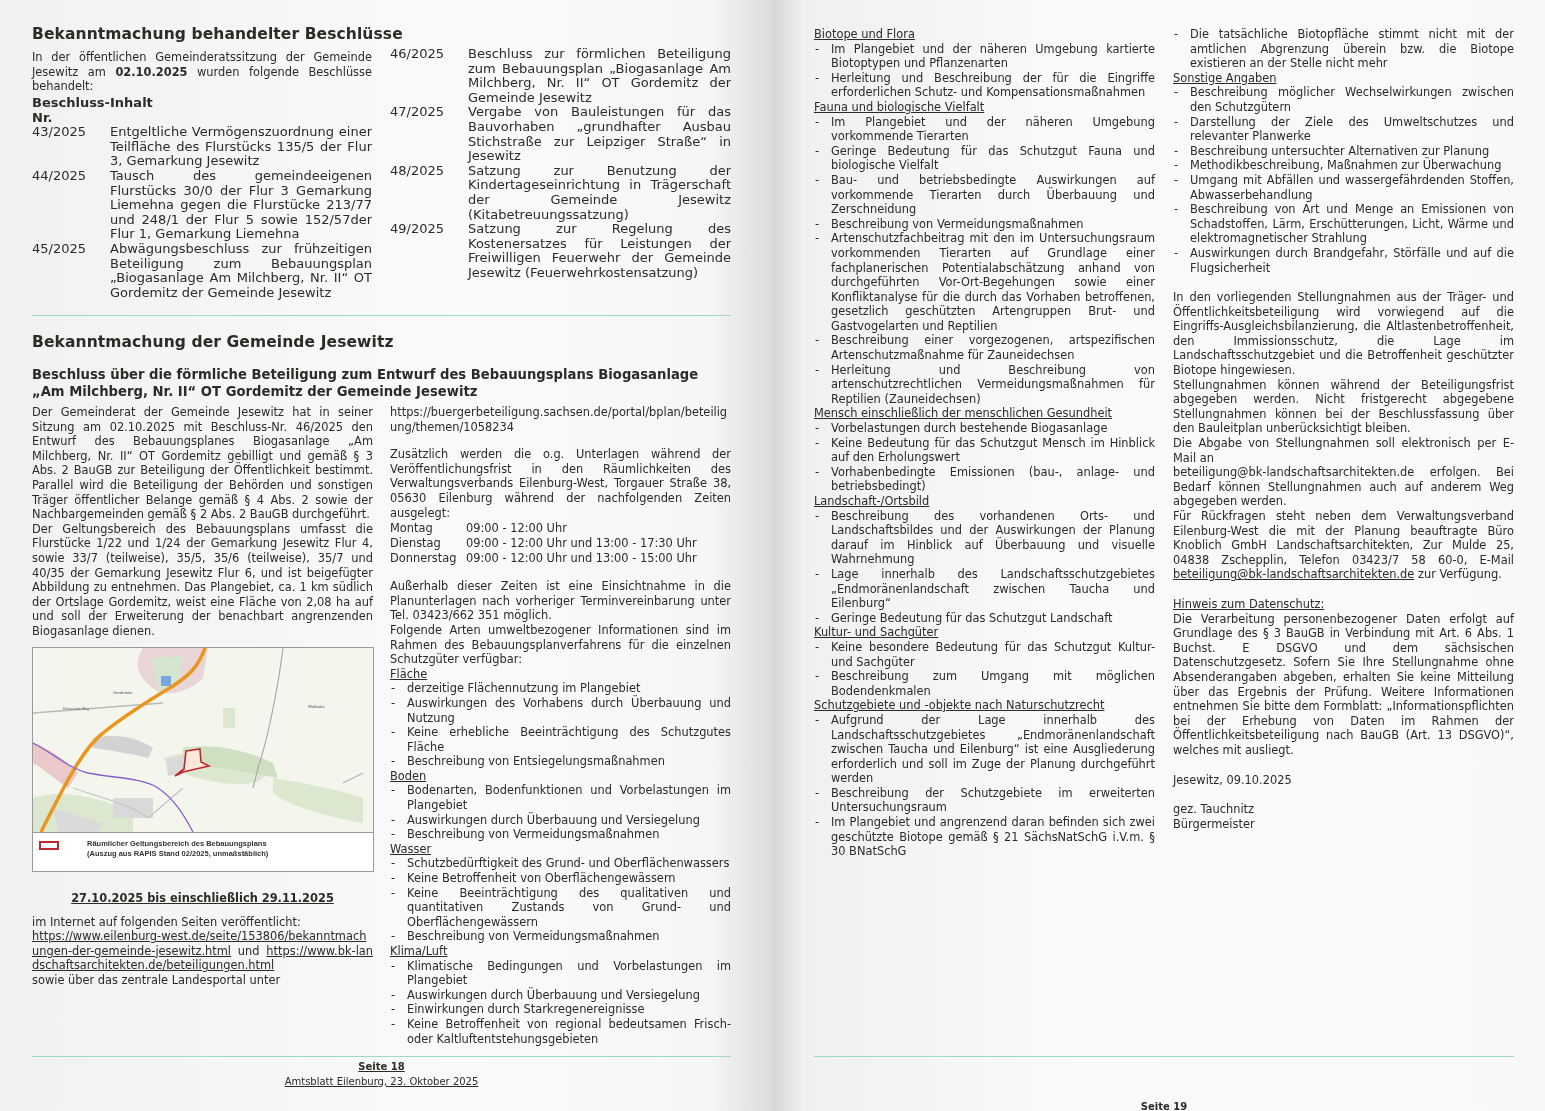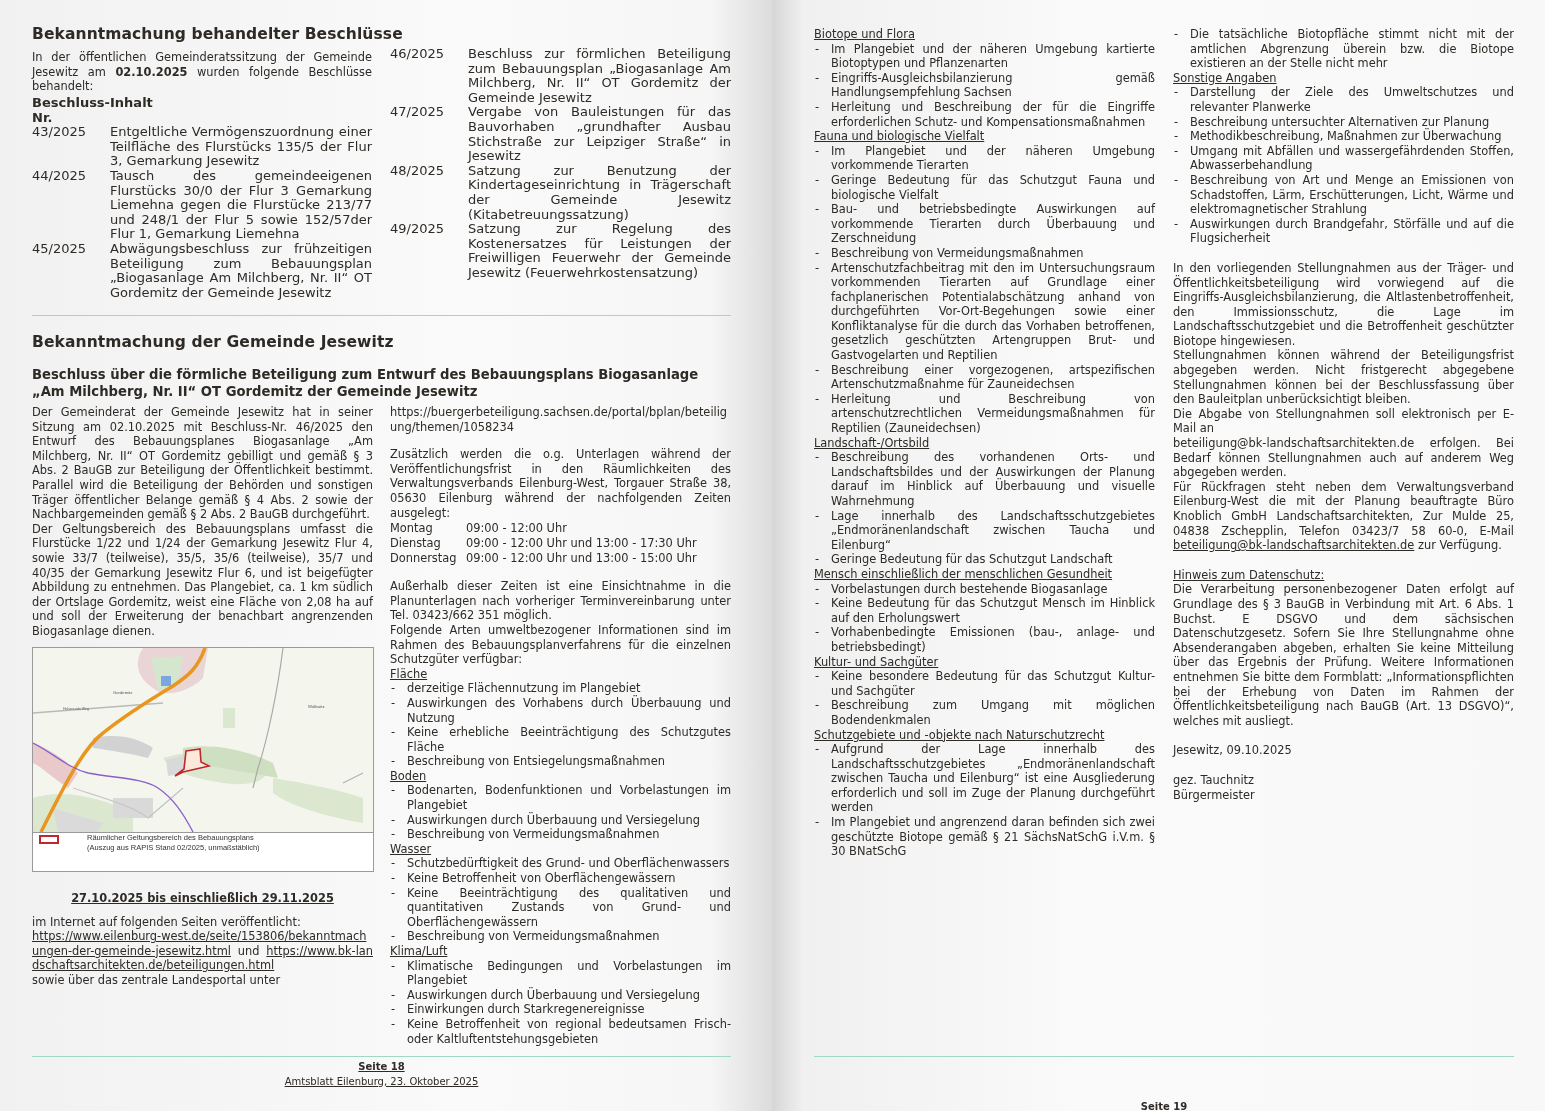--- a/index.html
+++ b/index.html
@@ -139,21 +139,21 @@
       <path d="M8,184 C30,140 50,100 70,85 C95,65 120,50 140,38 C155,28 165,20 172,0" stroke="#e8961e" stroke-width="3.5" fill="none"></path>
 
       <path d="M0,95 C20,105 35,120 55,125 C80,130 110,130 125,140 C140,150 150,165 160,184" stroke="#8a5ec8" stroke-width="1.3" fill="none"></path>
 
       <path d="M153,103 L167,101 L168,114 L176,118 L150,124 L142,128 L151,121Z" fill="#fde9d9" stroke="#c0272d" stroke-width="1.6"></path>
 
       <text x="80" y="46" font-size="4.2" fill="#555" font-family="Liberation Sans, sans-serif">Gordemitz</text>
       <text x="275" y="60" font-size="4.2" fill="#555" font-family="Liberation Sans, sans-serif">Wölkwitz</text>
       <text x="30" y="62" font-size="3.6" fill="#666" font-family="Liberation Sans, sans-serif">Hohenroda Weg</text>
     </svg>
-    <div style="border-top:1px solid #9a9a9a;padding:0 4px;">
+    <div style="border-top:1px solid #9a9a9a;padding:6px 4px;font-weight:bold;">
       <div class="caption-legend">
         <div class="legend-swatch"></div>
         <div>
           <div>Räumlicher Geltungsbereich des Bebauungsplans</div>
           <div>(Auszug aus RAPIS Stand 02/2025, unmaßstäblich)</div>
         </div>
       </div>
     </div>
   </div>
 
@@ -226,75 +226,76 @@
   </div>
 </div>
 
 <div class="page page-right">
 
   <div class="abs txt" style="left:42px;top:27px;width:341px;">
     <div>
       <div class="sec-title">Biotope und Flora</div>
       <ul class="list">
         <li>Im Plangebiet und der näheren Umgebung kartierte Biotoptypen und Pflanzenarten</li>
-        <li>Eingriffs-Ausgleichsbilanzierung gemäß Handlungsempfehlung Sachsen</li>
         <li>Herleitung und Beschreibung der für die Eingriffe erforderlichen Schutz- und Kompensationsmaßnahmen</li>
       </ul>
     </div>
     <div>
       <div class="sec-title">Fauna und biologische Vielfalt</div>
       <ul class="list">
         <li>Im Plangebiet und der näheren Umgebung vorkommende Tierarten</li>
         <li>Geringe Bedeutung für das Schutzgut Fauna und biologische Vielfalt</li>
         <li>Bau- und betriebsbedingte Auswirkungen auf vorkommende Tierarten durch Überbauung und Zerschneidung</li>
         <li>Beschreibung von Vermeidungsmaßnahmen</li>
         <li>Artenschutzfachbeitrag mit den im Untersuchungsraum vorkommenden Tierarten auf Grundlage einer fachplanerischen Potentialabschätzung anhand von durchgeführten Vor-Ort-Begehungen sowie einer Konfliktanalyse für die durch das Vorhaben betroffenen, gesetzlich geschützten Artengruppen Brut- und Gastvogelarten und Reptilien</li>
         <li>Beschreibung einer vorgezogenen, artspezifischen Artenschutzmaßnahme für Zauneidechsen</li>
         <li>Herleitung und Beschreibung von artenschutzrechtlichen Vermeidungsmaßnahmen für Reptilien (Zauneidechsen)</li>
       </ul>
     </div>
     <div>
+      <div class="sec-title">Mensch einschließlich der menschlichen Gesundheit</div>
+      <ul class="list">
+        <li>Vorbelastungen durch bestehende Biogasanlage</li>
+        <li>Keine Bedeutung für das Schutzgut Mensch im Hinblick auf den Erholungswert</li>
+        <li>Vorhabenbedingte Emissionen (bau-, anlage- und betriebsbedingt)</li>
+      </ul>
+    </div>
+    <div>
       <div class="sec-title">Landschaft-/Ortsbild</div>
       <ul class="list">
         <li>Beschreibung des vorhandenen Orts- und Landschaftsbildes und der Auswirkungen der Planung darauf im Hinblick auf Überbauung und visuelle Wahrnehmung</li>
         <li>Lage innerhalb des Landschaftsschutzgebietes „Endmoränenlandschaft zwischen Taucha und Eilenburg“</li>
         <li>Geringe Bedeutung für das Schutzgut Landschaft</li>
       </ul>
     </div>
     <div>
-      <div class="sec-title">Mensch einschließlich der menschlichen Gesundheit</div>
-      <ul class="list">
-        <li>Vorbelastungen durch bestehende Biogasanlage</li>
-        <li>Keine Bedeutung für das Schutzgut Mensch im Hinblick auf den Erholungswert</li>
-        <li>Vorhabenbedingte Emissionen (bau-, anlage- und betriebsbedingt)</li>
-      </ul>
-    </div>
-    <div>
       <div class="sec-title">Kultur- und Sachgüter</div>
       <ul class="list">
         <li>Keine besondere Bedeutung für das Schutzgut Kultur- und Sachgüter</li>
         <li>Beschreibung zum Umgang mit möglichen Bodendenkmalen</li>
       </ul>
     </div>
     <div>
       <div class="sec-title">Schutzgebiete und -objekte nach Naturschutzrecht</div>
       <ul class="list">
         <li>Aufgrund der Lage innerhalb des Landschaftsschutzgebietes „Endmoränenlandschaft zwischen Taucha und Eilenburg“ ist eine Ausgliederung erforderlich und soll im Zuge der Planung durchgeführt werden</li>
+        <li>Beschreibung der Schutzgebiete im erweiterten Untersuchungsraum</li>
         <li>Im Plangebiet und angrenzend daran befinden sich zwei geschützte Biotope gemäß § 21 SächsNatSchG i.V.m. § 30 BNatSchG</li>
       </ul>
     </div>
   </div>
 
   <div class="abs txt" style="left:401px;top:27px;width:341px;">
     <ul class="list">
       <li>Die tatsächliche Biotopfläche stimmt nicht mit der amtlichen Abgrenzung überein bzw. die Biotope existieren an der Stelle nicht mehr</li>
     </ul>
     <div>
       <div class="sec-title">Sonstige Angaben</div>
       <ul class="list">
+        <li>Beschreibung möglicher Wechselwirkungen zwischen den Schutzgütern</li>
         <li>Darstellung der Ziele des Umweltschutzes und relevanter Planwerke</li>
         <li>Beschreibung untersuchter Alternativen zur Planung</li>
         <li>Methodikbeschreibung, Maßnahmen zur Überwachung</li>
         <li>Umgang mit Abfällen und wassergefährdenden Stoffen, Abwasserbehandlung</li>
         <li>Beschreibung von Art und Menge an Emissionen von Schadstoffen, Lärm, Erschütterungen, Licht, Wärme und elektromagnetischer Strahlung</li>
         <li>Auswirkungen durch Brandgefahr, Störfälle und auf die Flugsicherheit</li>
       </ul>
     </div>
     <div style="height:15px;"></div>
     <div>In den vorliegenden Stellungnahmen aus der Träger- und Öffentlichkeitsbeteiligung wird vorwiegend auf die Eingriffs-Ausgleichsbilanzierung, die Altlastenbetroffenheit, den Immissionsschutz, die Lage im Landschaftsschutzgebiet und die Betroffenheit geschützter Biotope hingewiesen.</div>

